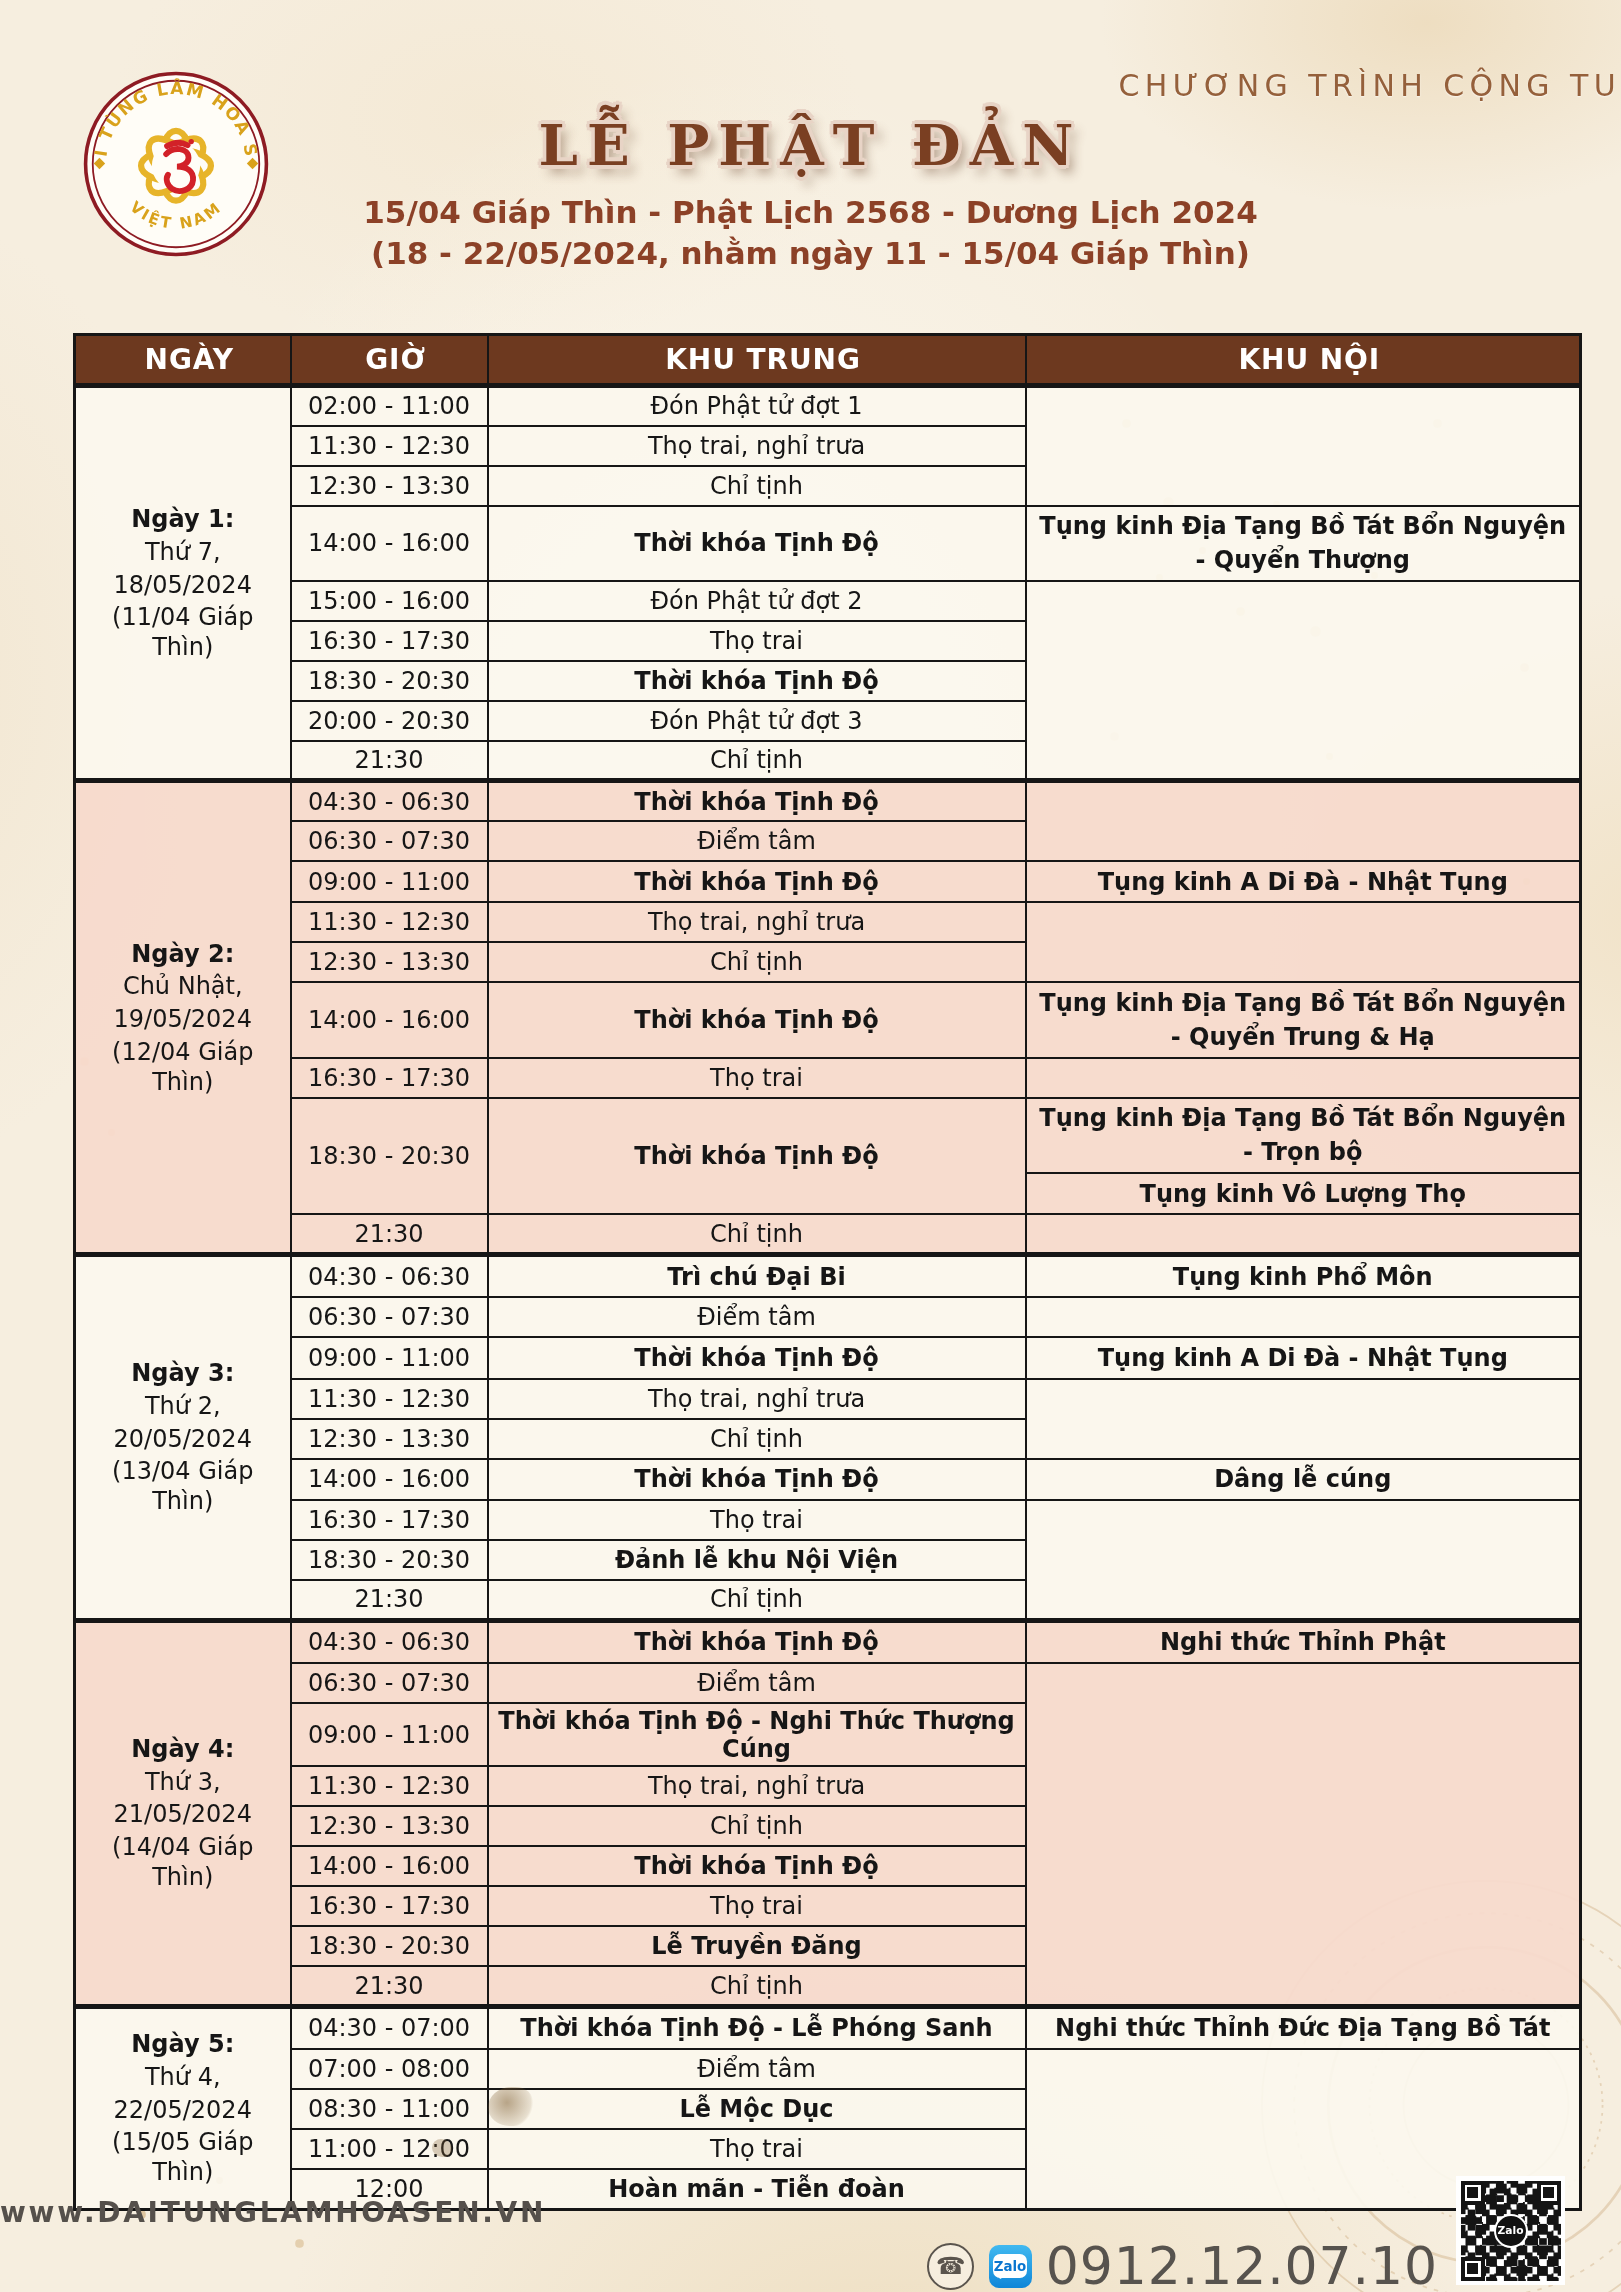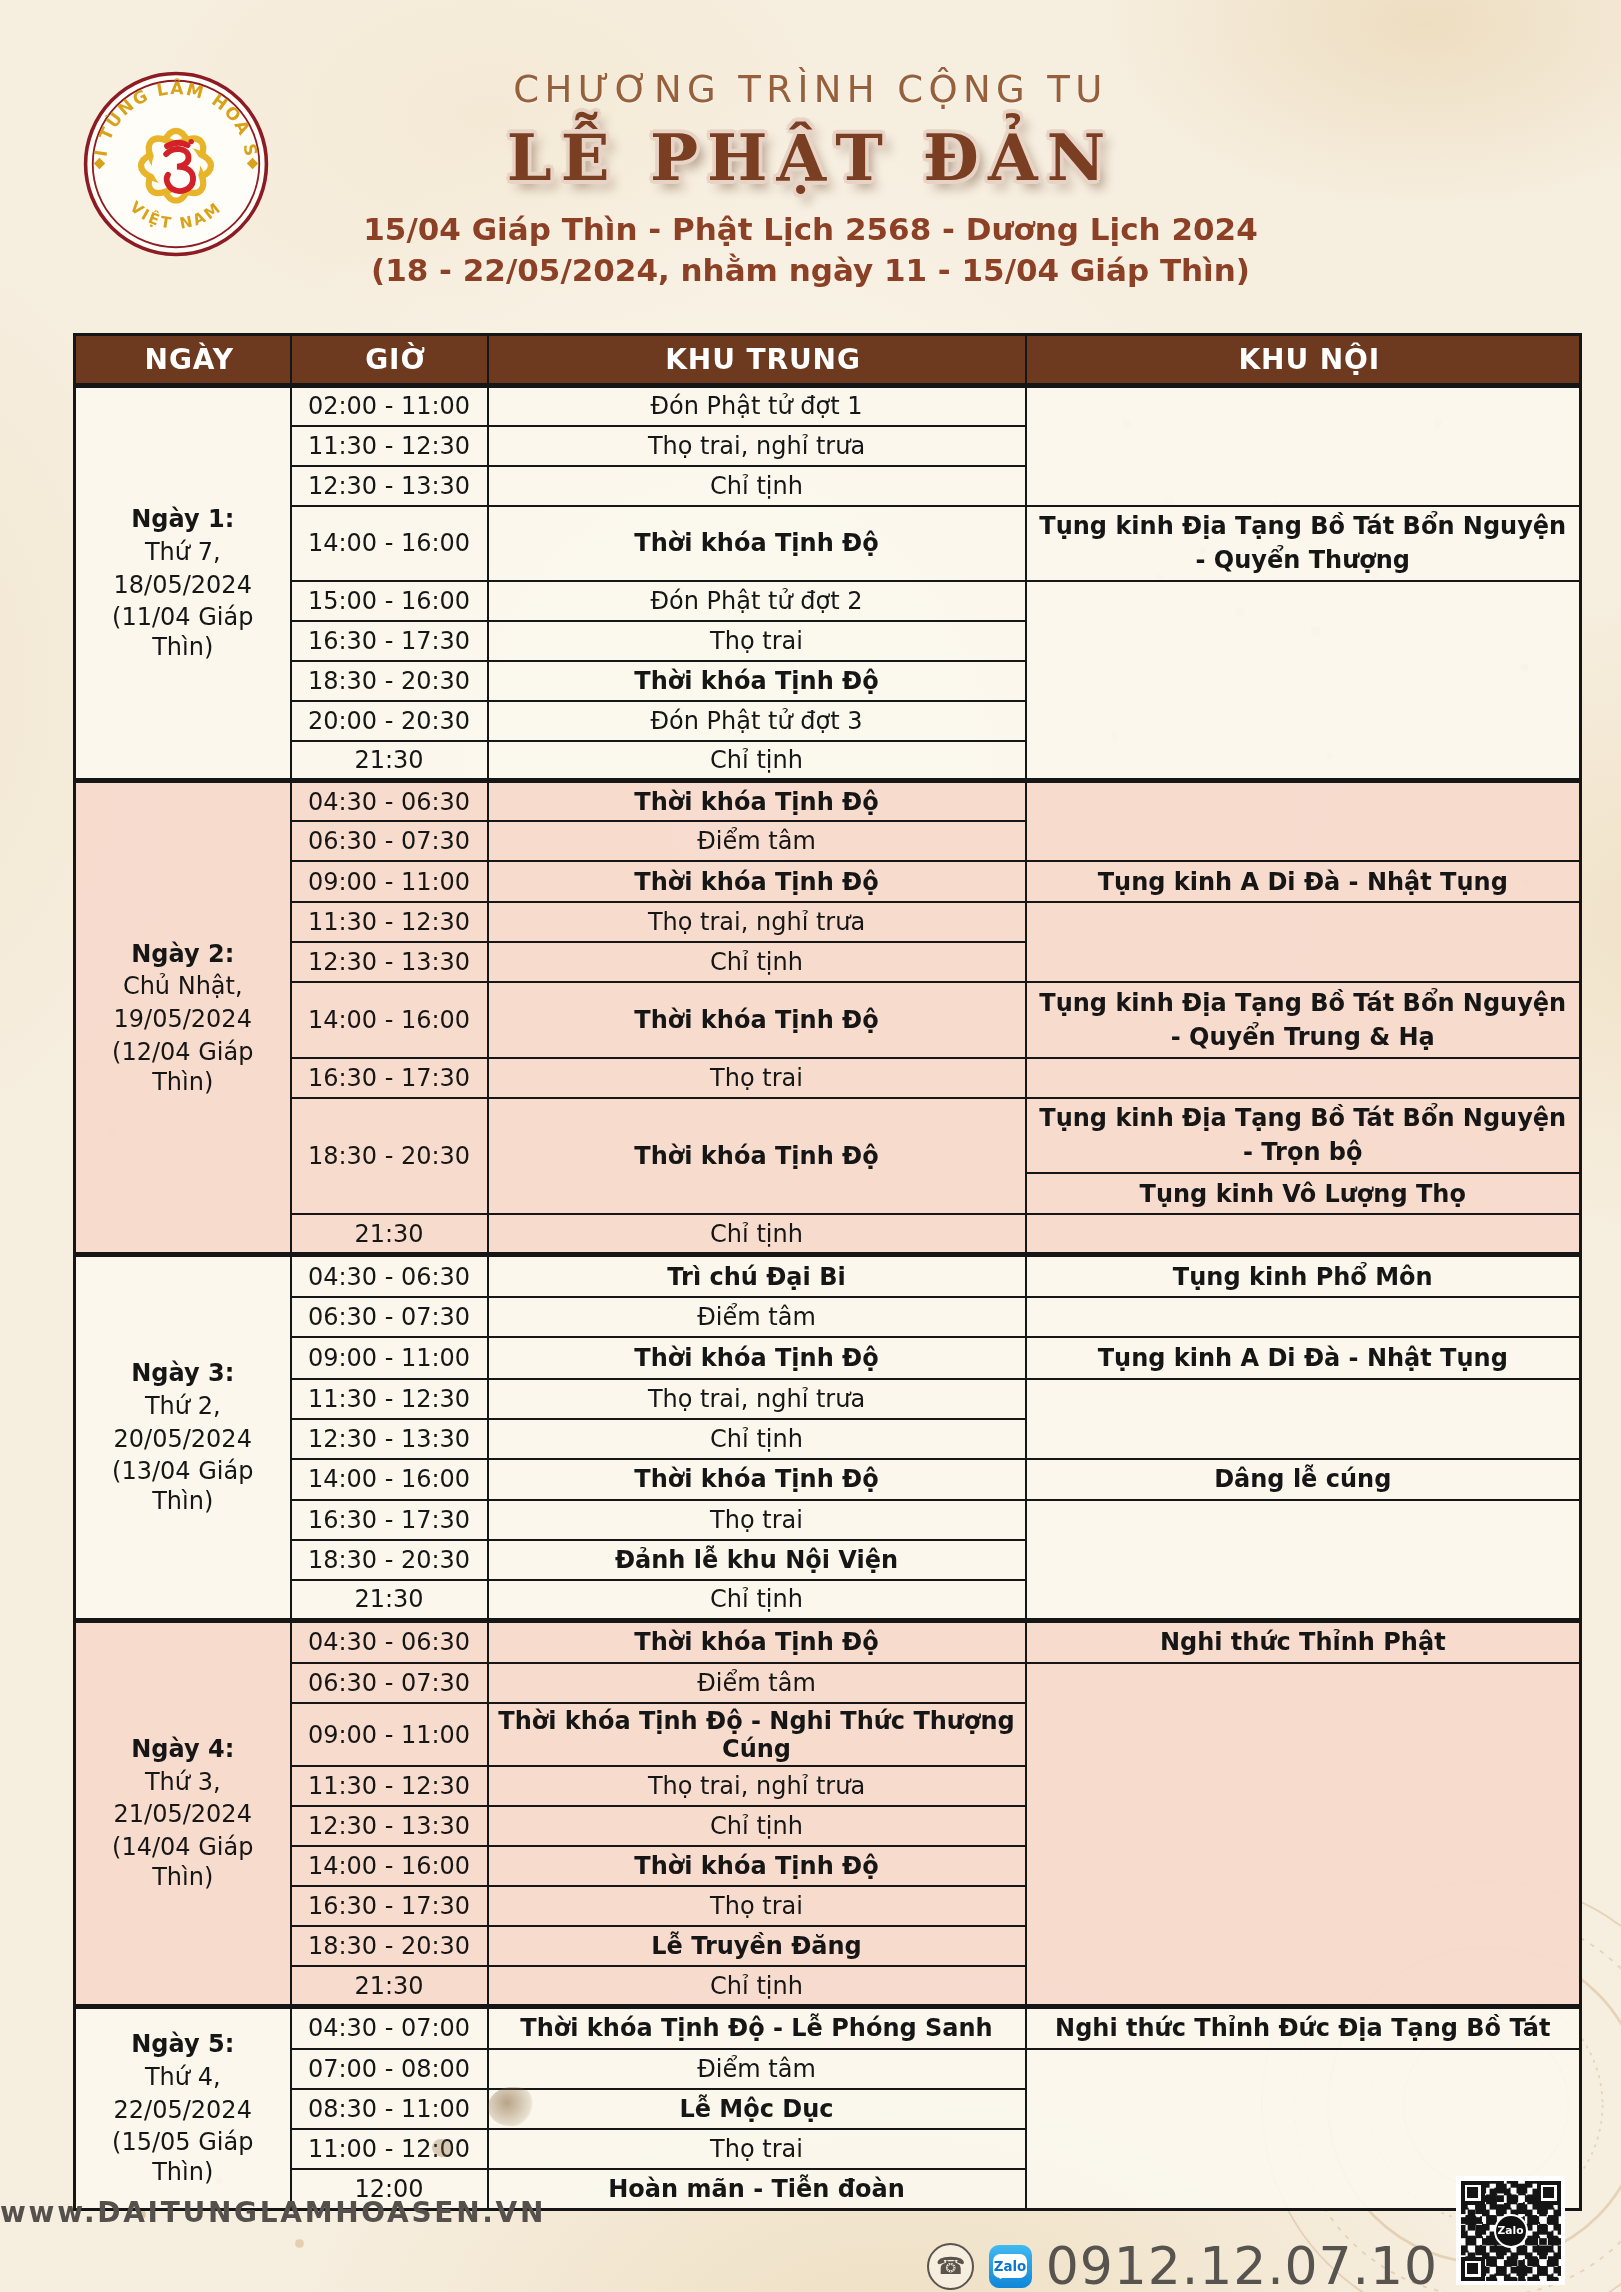--- a/index.html
+++ b/index.html
@@ -28,22 +28,22 @@
       139px 2212px 0 1.8px rgba(196,148,84,.45), 217px 2178px 0 0.9px rgba(196,148,84,.4),
       297px 2241px 0 1.8px rgba(196,148,84,.35), 82px 1059px 0 1.8px rgba(224,166,84,.3),
       109px 1130px 0 0.9px rgba(224,166,84,.35);}
   .mandala{position:absolute;right:-116px;bottom:-63px;opacity:.3;}
   .stain1{position:absolute;left:488px;top:2087px;width:45px;height:39px;border-radius:58% 42% 47% 53%;
     background:radial-gradient(circle at 42% 40%, rgba(128,96,52,.55), rgba(128,96,52,.15) 68%, transparent 75%);z-index:5;}
   .stain1::after{content:"";position:absolute;left:-56px;top:52px;width:19.7px;height:18px;border-radius:50% 60% 45% 55%;
     background:rgba(128,96,52,.3);}
   
   .header{position:absolute;left:0;right:0;top:68px;text-align:center;z-index:2;}
-  .program-label{font-size:37px;letter-spacing:5.4px;color:#95603b;text-shadow:0 0.9px 1.8px rgba(255,255,255,.7);}
-  .main-title{font-family:"DejaVu Serif","Liberation Serif",serif;font-size:64px;font-weight:700;color:#7a3f22;
+  .program-label{font-size:30px;letter-spacing:5.4px;color:#95603b;text-shadow:0 0.9px 1.8px rgba(255,255,255,.7);text-align:right;}
+  .main-title{font-family:"DejaVu Serif","Liberation Serif",serif;font-size:56px;font-weight:700;color:#7a3f22;
     letter-spacing:9px;margin:9px 0 14.3px;
     text-shadow:-2.7px -2.7px 0 #e8d4c6,2.7px -2.7px 0 #e8d4c6,-2.7px 2.7px 0 #e8d4c6,2.7px 2.7px 0 #e8d4c6,
       0 -3.6px 0 #e8d4c6,0 3.6px 0 #e8d4c6,-3.6px 0 0 #e8d4c6,3.6px 0 0 #e8d4c6,6.3px 8px 10.7px rgba(96,56,32,.45);}
   .date-line{font-size:31px;font-weight:700;color:#8c4127;line-height:1.32;}
   .logo{position:absolute;left:82px;top:70px;z-index:3;}
   
   table.schedule{position:absolute;left:73px;top:333px;width:1506px;border-collapse:collapse;table-layout:fixed;z-index:4;}
   table.schedule th,table.schedule td{border:2.7px solid #161616;}
   table.schedule{border:3.6px solid #161616;}
   th{height:45px;font-size:28px;font-weight:700;letter-spacing:0.9px;color:#ffffff;background:#6d391f;border-bottom-width:4.5px !important;padding-left:14px;}

